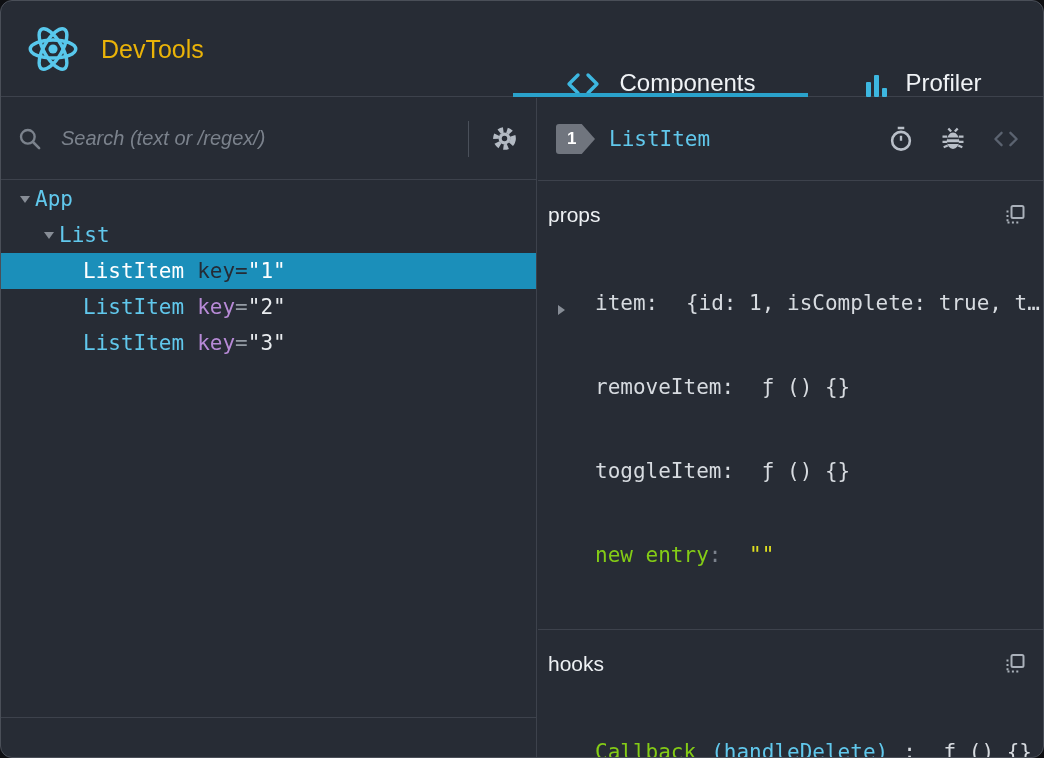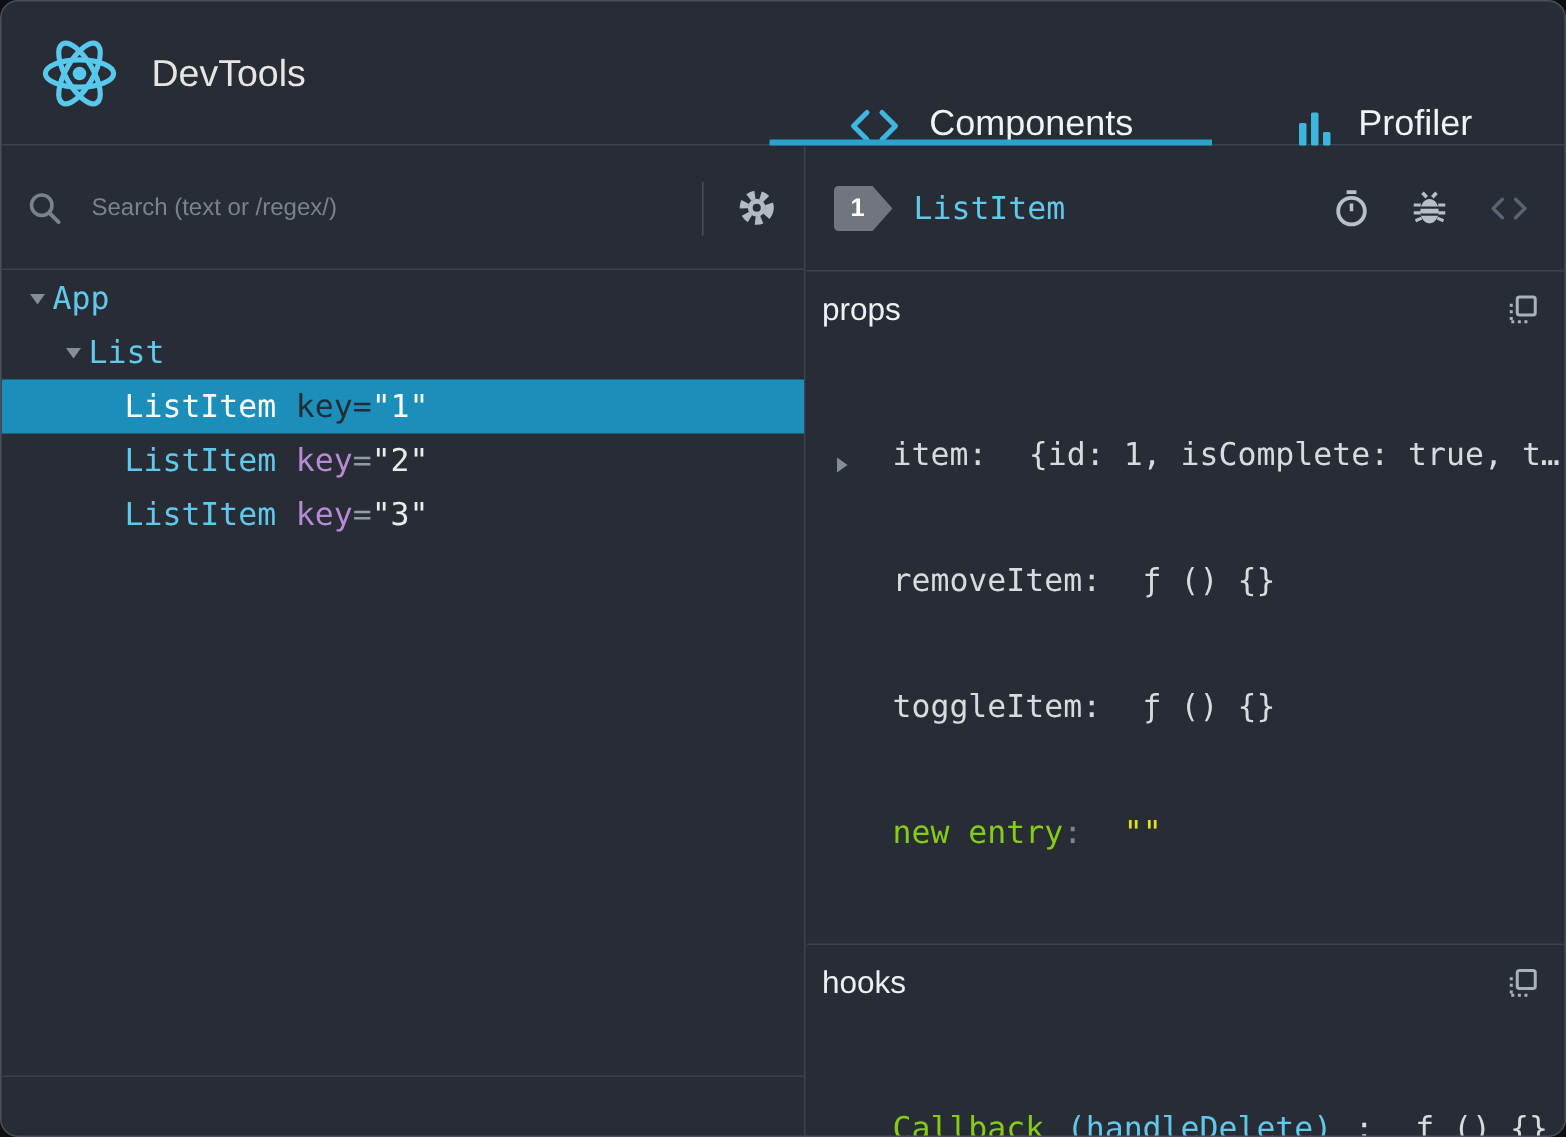--- a/index.html
+++ b/index.html
@@ -9,37 +9,37 @@
   .window {
     position:relative; width:1044px; height:758px;
     background:#272c35; border:1px solid #4a4f58; border-radius:12px;
     overflow:hidden;
   }
 
   
   .topbar { position:absolute; top:0; left:0; right:0; height:96px; border-bottom:1px solid #3d424c; }
   .logo { position:absolute; left:26px; top:22px; width:52px; height:52px; }
   .app-title { position:absolute; left:100px; top:0; height:96px; line-height:96px;
-               font-size:25px; color:#e5e5e5; }
+               font-size:25px; color:#eab308; }
   .tab { position:absolute; top:0; height:96px; display:flex; align-items:flex-end; gap:18px; cursor:default; }
   .tab-components { left:512px; width:295px; justify-content:center; }
   .tab-profiler { left:828px; width:190px; justify-content:center; }
   .tab-label { font-size:24px; color:#f0f3f6; }
   .tab-underline { position:absolute; bottom:0; left:0; width:100%; height:4px; background:#2aa2cb; }
   .bars-icon { display:flex; align-items:flex-end; gap:3px; height:22px; }
   .bars-icon i { display:block; width:5px; background:#3db7e0; border-radius:1px; }
   .bars-icon i:nth-child(1){ height:15px; }
   .bars-icon i:nth-child(2){ height:22px; }
   .bars-icon i:nth-child(3){ height:9px; }
 
   
   .left-panel { position:absolute; top:97px; left:0; width:536px; bottom:0; border-right:1px solid #3d424c; }
   .searchbar { height:82px; border-bottom:1px solid #3d424c; display:flex; align-items:center; padding:0 16px; }
   .search-input { flex:1; margin-left:18px; background:transparent; border:none; outline:none;
-                  font-family:"Liberation Sans", sans-serif; font-size:16px; color:#e8ebee; min-width:0; }
+                  font-family:"Liberation Sans", sans-serif; font-size:20px; color:#e8ebee; min-width:0;font-style:italic; }
   .search-input::placeholder { color:#7b828c; }
   .search-divider { width:1px; height:36px; background:#4a505a; margin:0 20px 0 8px; }
 
   
   .tree { position:absolute; top:83px; left:0; right:0; bottom:40px; overflow:hidden;
           font-family:"DejaVu Sans Mono", monospace; font-size:21px; }
   .tree-row { height:36px; display:flex; align-items:center; white-space:pre; cursor:default; }
   .exp-slot { width:20px; display:flex; justify-content:center; align-items:center; flex:none; }
   .exp-down { width:0; height:0; border-left:5.5px solid transparent; border-right:5.5px solid transparent;
               border-top:7px solid #878d96; }
@@ -64,21 +64,21 @@
   .insp-header { height:83px; border-bottom:1px solid #3d424c; display:flex; align-items:center; padding:0 22px 0 18px; }
   .badge { width:39px; height:30px; background:#70757e; color:#fff; font-size:17px; font-weight:bold;
            display:flex; align-items:center; padding-left:11px;
            clip-path:polygon(0 0, 66% 0, 100% 50%, 66% 100%, 0 100%); border-radius:3px; flex:none; }
   .insp-title { margin-left:14px; font-family:"DejaVu Sans Mono", monospace; font-size:21px; color:#61c8ec; }
   .header-icons { margin-left:auto; display:flex; align-items:center; gap:24px; }
   .icon-btn { background:none; border:none; padding:0; display:flex; cursor:default; }
 
   .section { border-bottom:1px solid #3d424c; padding:14px 16px 14px 10px; }
   .section:last-child { border-bottom:none; }
-  .section-titlebar { display:flex; align-items:flex-start; height:32px; }
+  .section-titlebar { display:flex; align-items:flex-end; height:32px; }
   .section-title { font-size:21px; color:#eef1f4; }
   .copy-btn { margin-left:auto; background:none; border:none; padding:0; display:flex; cursor:default; }
 
   .kv-rows { margin-top:4px; font-family:"DejaVu Sans Mono", monospace; font-size:21px; white-space:pre; }
   .kv-row { height:36px; display:flex; align-items:flex-end;gap:15px; }
   .kv-exp { width:22px; margin-left:10px; display:flex; align-items:center; justify-content:flex-start; flex:none; }
   .p-name { color:#d7dbe0; }
   .p-name::after { content:": "; color:#d7dbe0; }
   .p-val { color:#d7dbe0; }
   .p-name-dim { color:#84cc16; }

